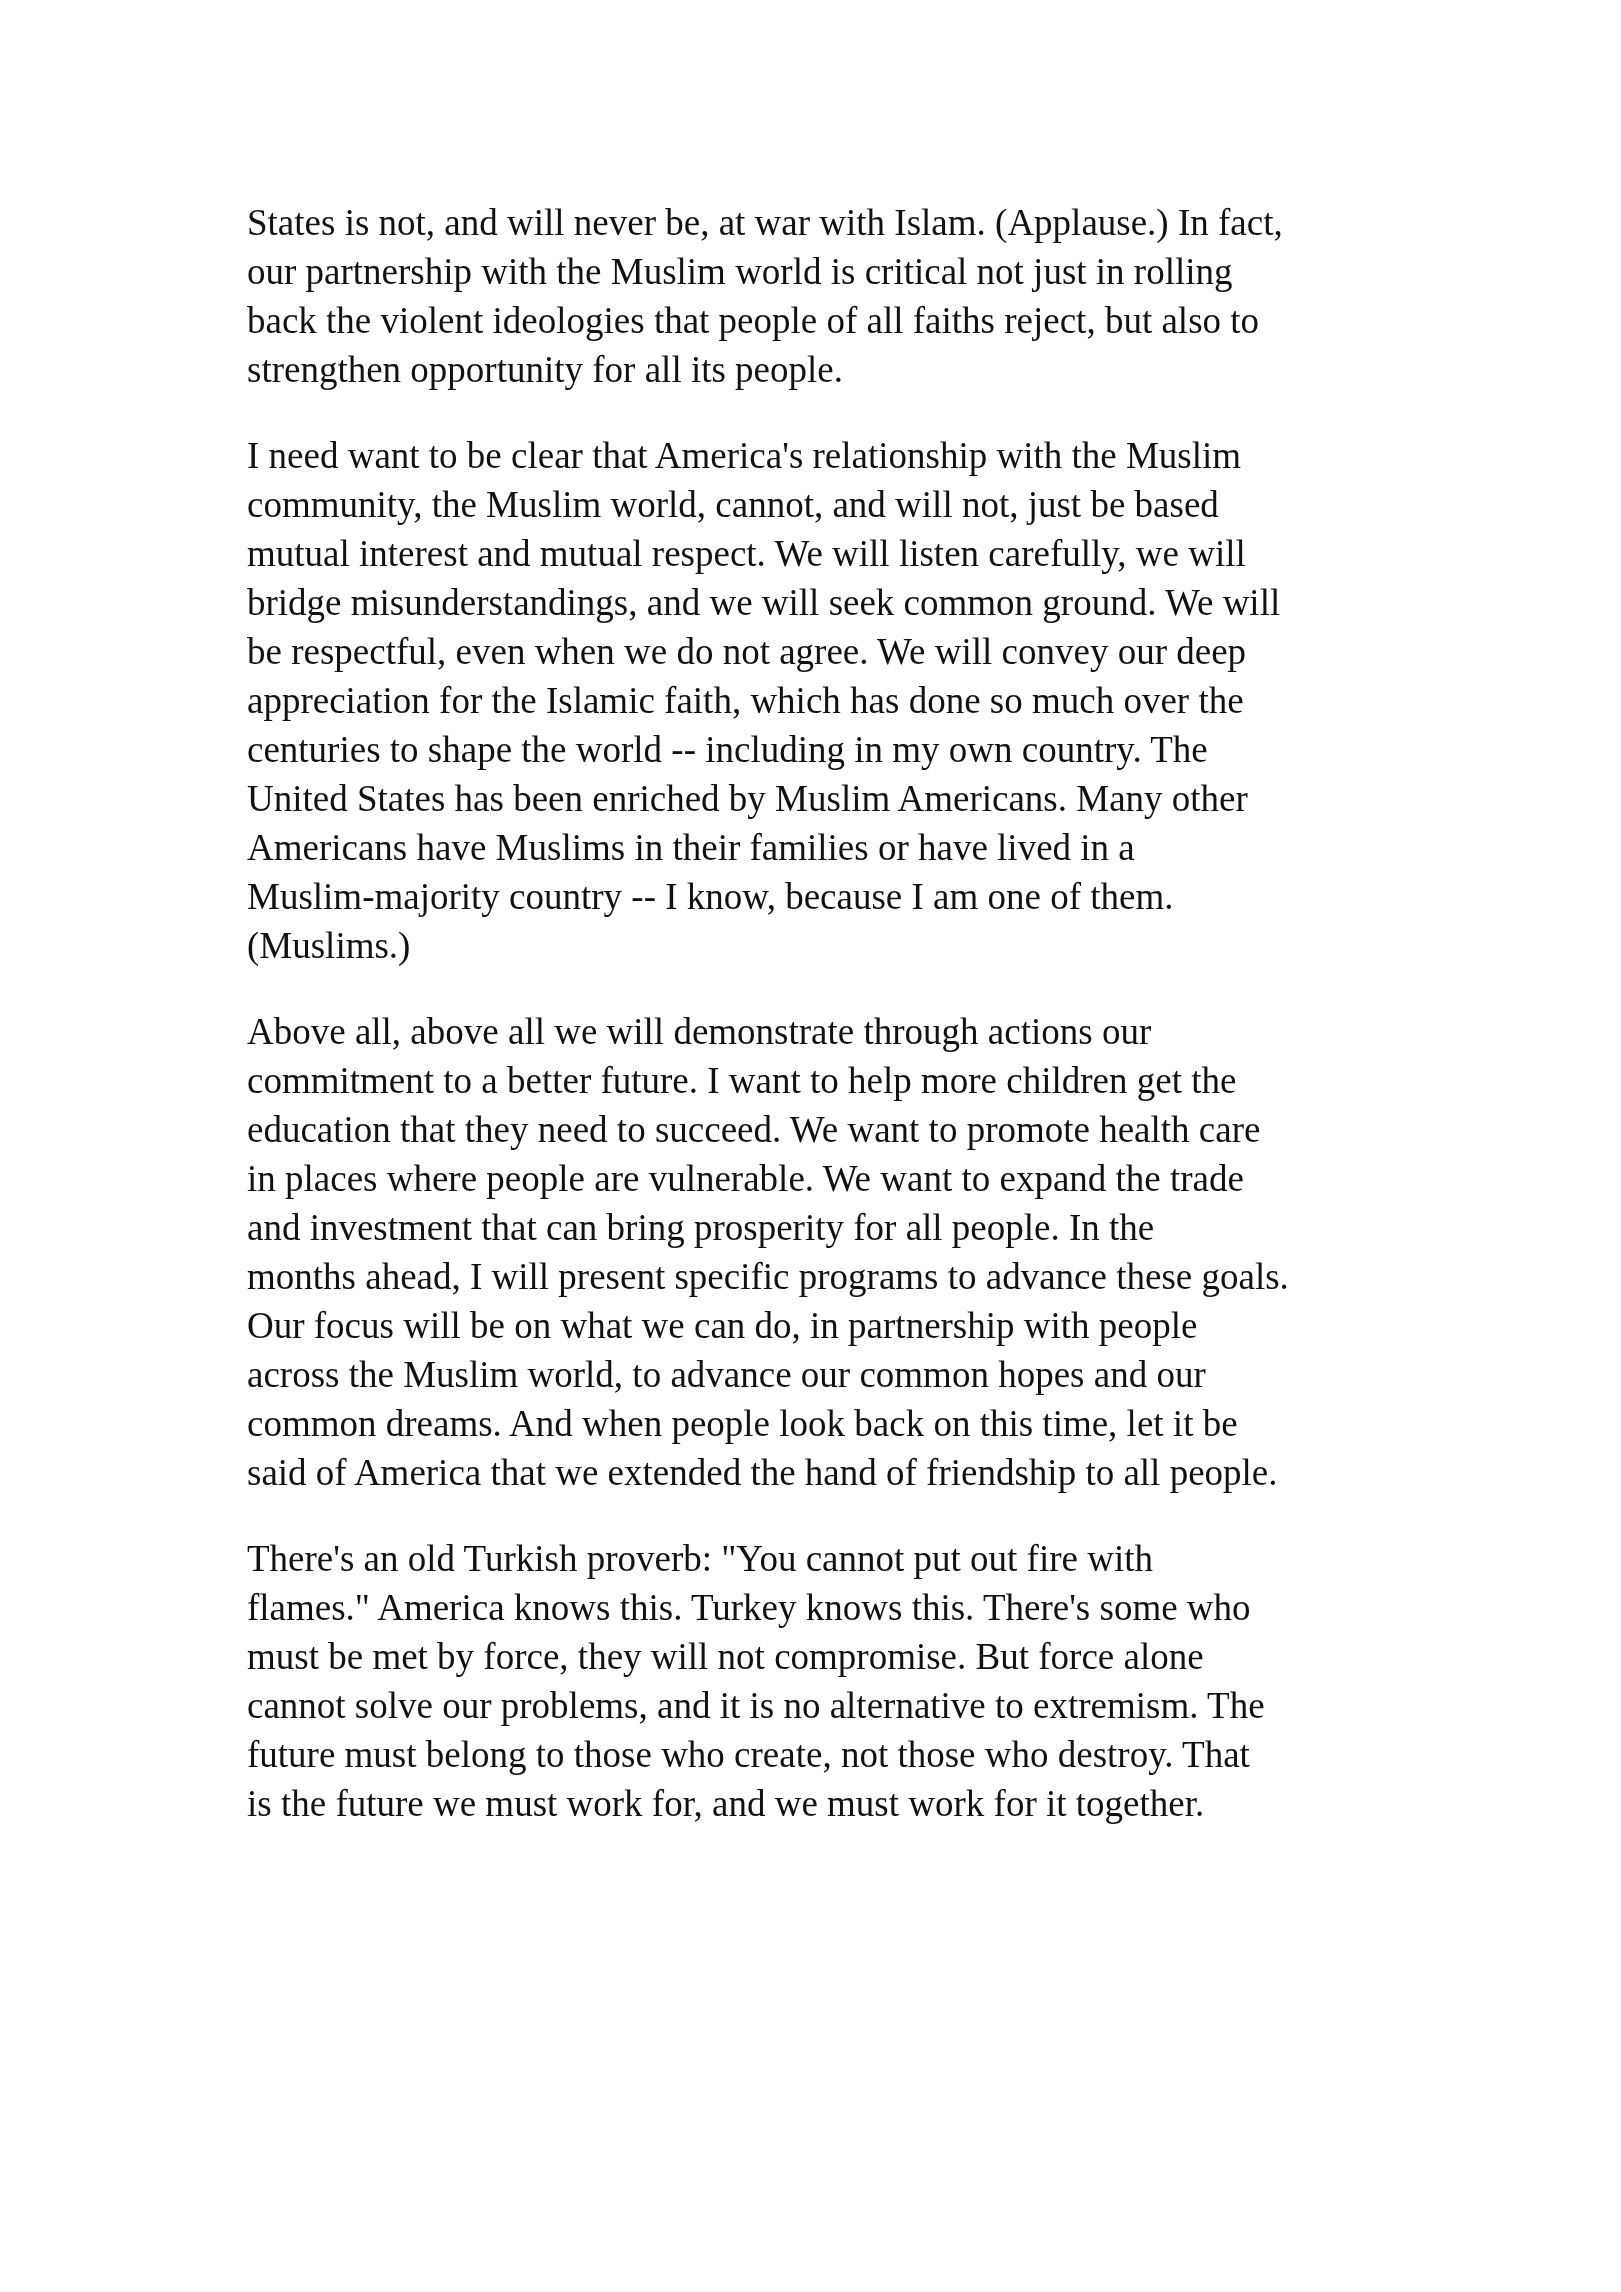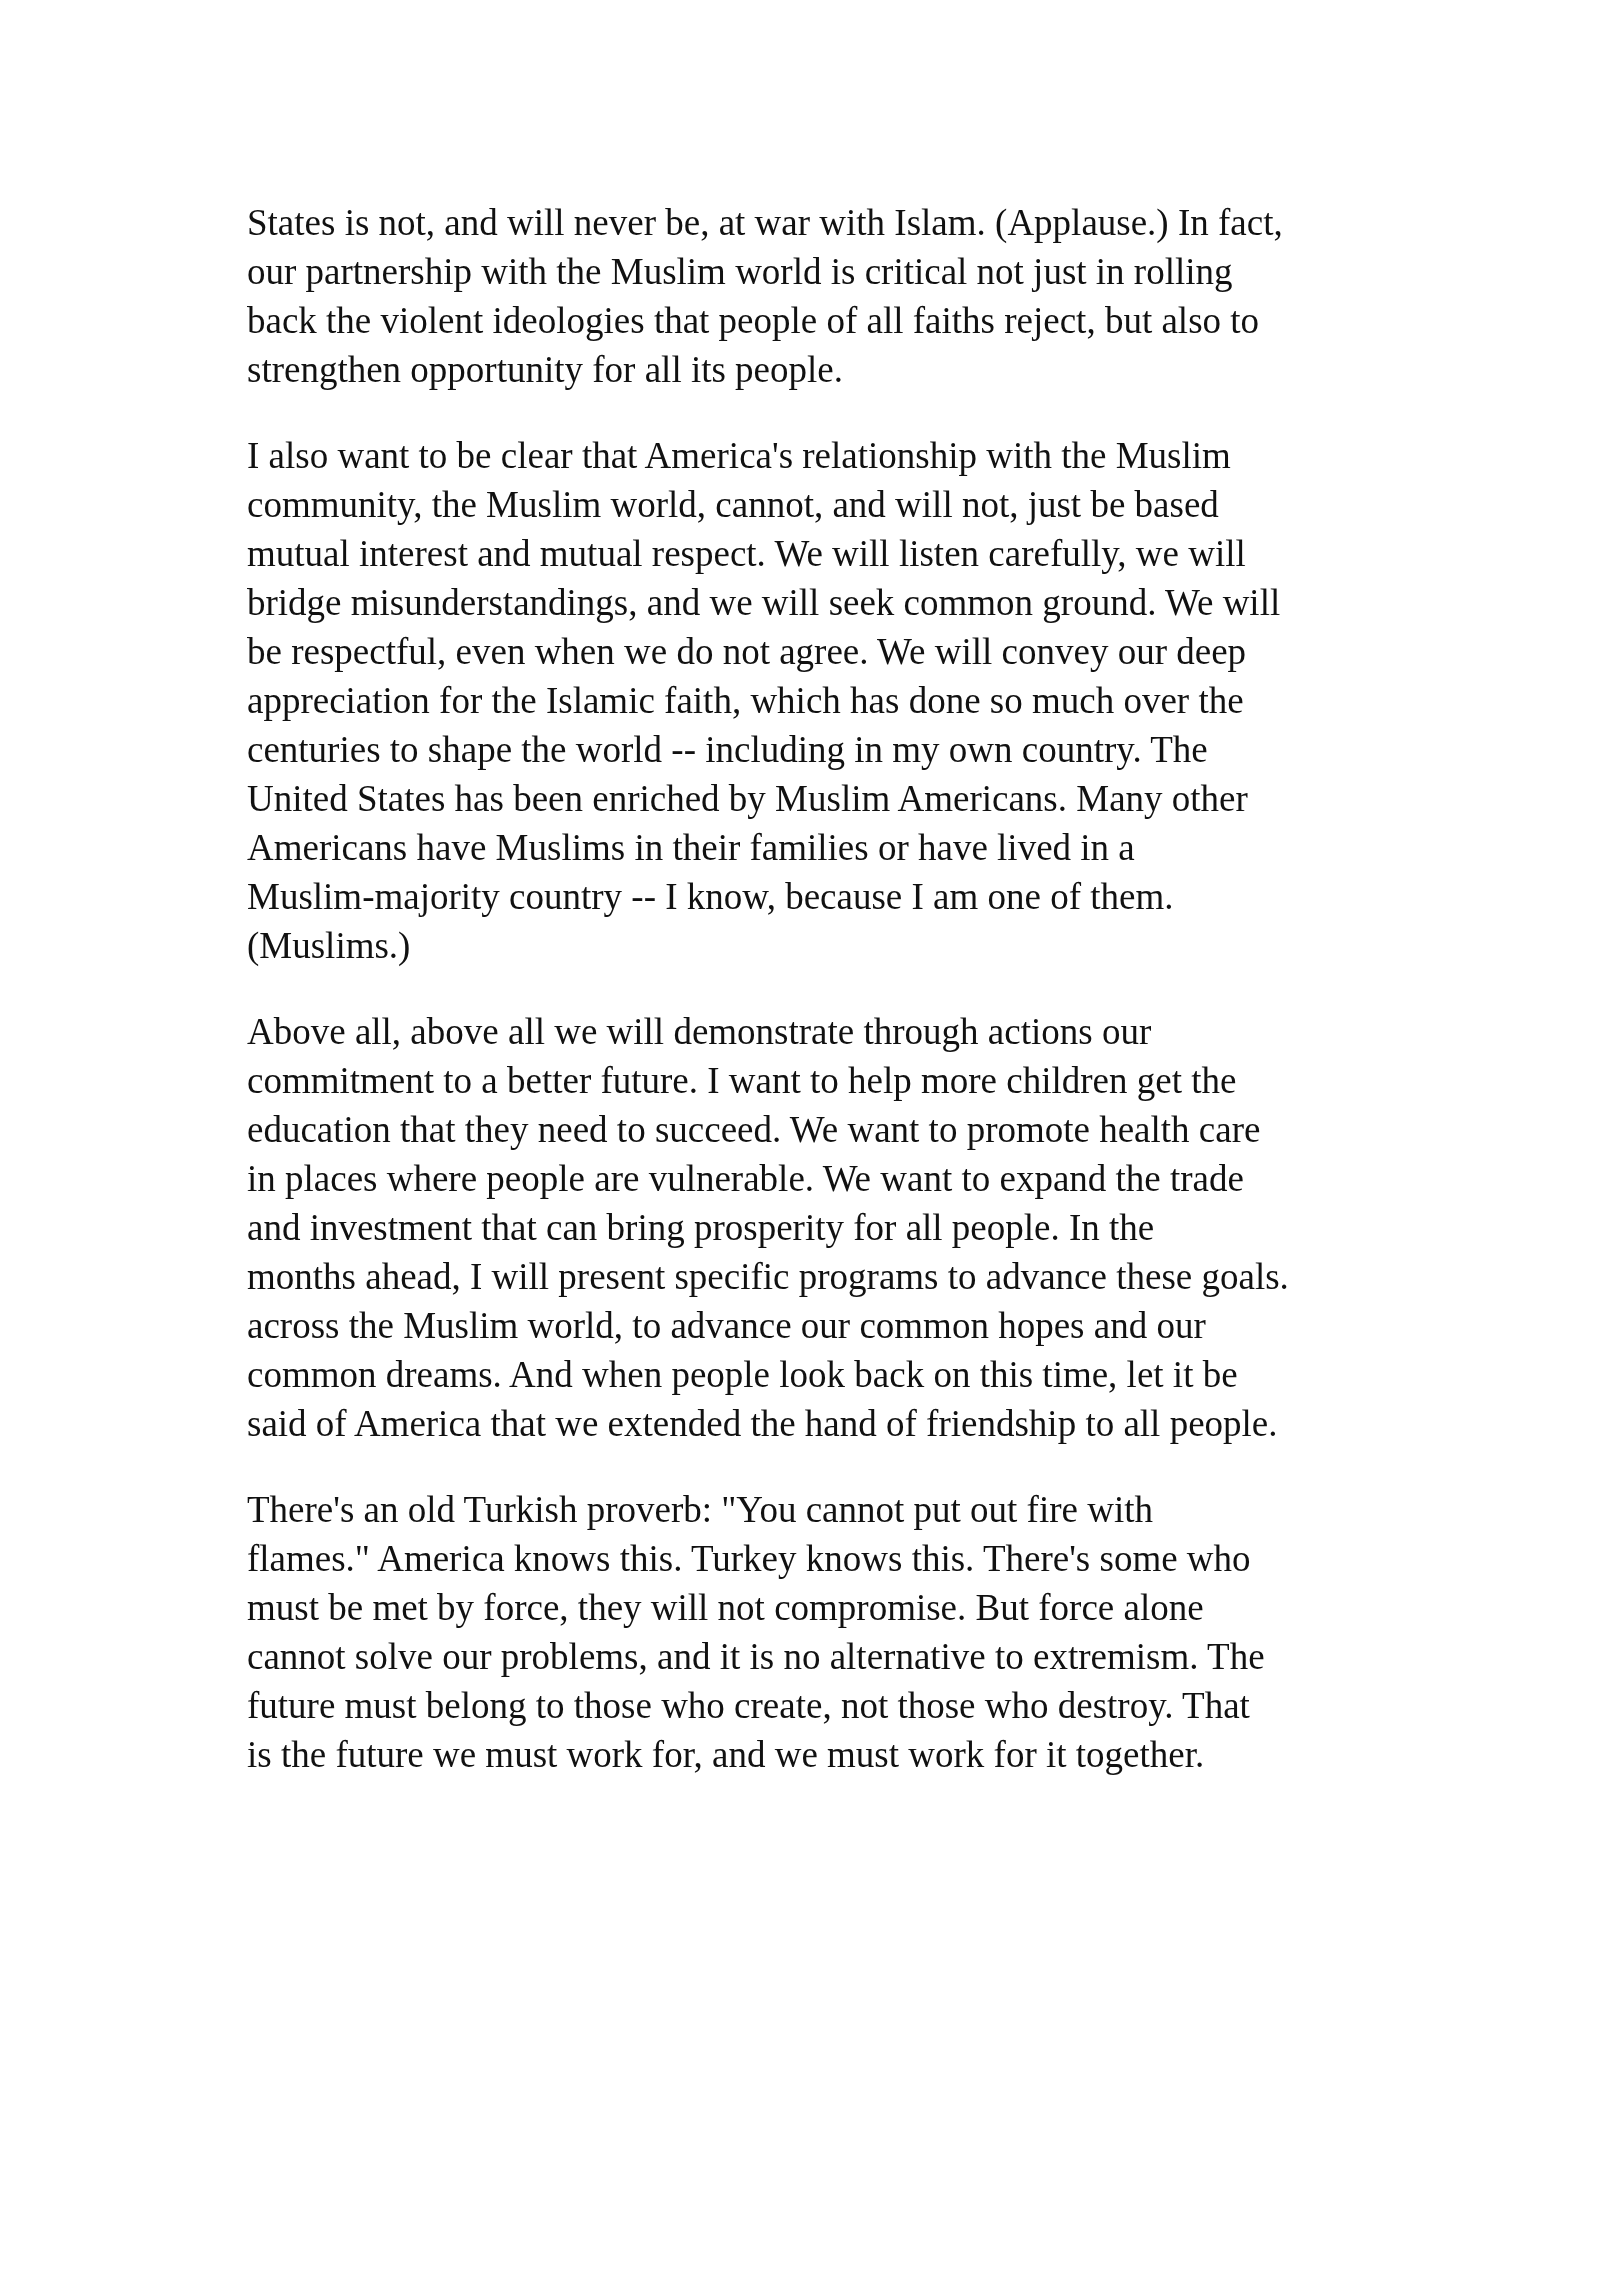--- a/index.html
+++ b/index.html
@@ -48,40 +48,41 @@
   <div class="text-body">
 
     <p class="para">
       <span class="line">States is not, and will never be, at war with Islam. (Applause.) In fact,</span>
       <span class="line">our partnership with the Muslim world is critical not just in rolling</span>
       <span class="line">back the violent ideologies that people of all faiths reject, but also to</span>
       <span class="line">strengthen opportunity for all its people.</span>
     </p>
 
     <p class="para">
-      <span class="line">I also want to be clear that America's relationship with the Muslim</span>
+      <span class="line">I need want to be clear that America's relationship with the Muslim</span>
       <span class="line">community, the Muslim world, cannot, and will not, just be based</span>
       <span class="line">mutual interest and mutual respect. We will listen carefully, we will</span>
       <span class="line">bridge misunderstandings, and we will seek common ground. We will</span>
       <span class="line">be respectful, even when we do not agree. We will convey our deep</span>
       <span class="line">appreciation for the Islamic faith, which has done so much over the</span>
       <span class="line">centuries to shape the world -- including in my own country. The</span>
       <span class="line">United States has been enriched by Muslim Americans. Many other</span>
       <span class="line">Americans have Muslims in their families or have lived in a</span>
       <span class="line">Muslim-majority country -- I know, because I am one of them.</span>
       <span class="line">(Muslims.)</span>
     </p>
 
     <p class="para">
       <span class="line">Above all, above all we will demonstrate through actions our</span>
       <span class="line">commitment to a better future. I want to help more children get the</span>
       <span class="line">education that they need to succeed. We want to promote health care</span>
       <span class="line">in places where people are vulnerable. We want to expand the trade</span>
       <span class="line">and investment that can bring prosperity for all people. In the</span>
       <span class="line">months ahead, I will present specific programs to advance these goals.</span>
+      <span class="line">Our focus will be on what we can do, in partnership with people</span>
       <span class="line">across the Muslim world, to advance our common hopes and our</span>
       <span class="line">common dreams. And when people look back on this time, let it be</span>
       <span class="line">said of America that we extended the hand of friendship to all people.</span>
     </p>
 
     <p class="para">
       <span class="line">There's an old Turkish proverb: "You cannot put out fire with</span>
       <span class="line">flames." America knows this. Turkey knows this. There's some who</span>
       <span class="line">must be met by force, they will not compromise. But force alone</span>
       <span class="line">cannot solve our problems, and it is no alternative to extremism. The</span>

